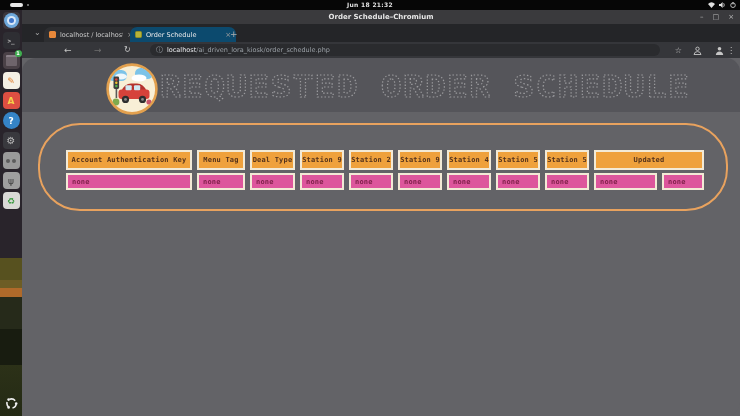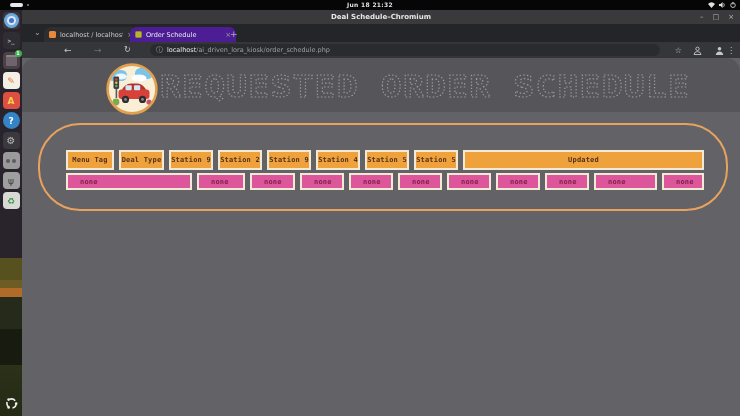--- a/index.html
+++ b/index.html
@@ -48,21 +48,21 @@
   .wtitle{position:absolute;left:0;right:0;top:0;height:14px;line-height:14px;text-align:center;
           color:#e6e6e6;font-size:7px;font-weight:bold;}
   .wbtns{position:absolute;right:6px;top:0;height:14px;display:flex;align-items:center;gap:9px;color:#b9b9b9;font-size:7px;}
   .wbtns span{cursor:default;}
 
   .tabstrip{position:absolute;left:0;top:14px;width:100%;height:18px;background:#242528;}
   .tab-chevron{position:absolute;left:12px;top:4px;color:#a7a7a7;font-size:8px;}
   .tab{position:absolute;top:3px;height:15px;border-radius:7px 7px 0 0;display:flex;align-items:center;
        padding:0 5px;gap:4px;overflow:hidden;}
   .tab-inactive{left:22px;width:84px;background:#2d2e31;}
-  .tab-active{left:108px;width:96px;background:#4c1d95;}
+  .tab-active{left:108px;width:96px;background:#0c4a6e;}
   .favicon{width:7px;height:7px;border-radius:1.5px;flex:0 0 auto;}
   .fav-orange{background:#e8883a;}
   .fav-olive{background:#b5b33a;border:1px solid #8f8d26;box-sizing:border-box;}
   .tab-label{font-size:6.5px;color:#c9c9c9;white-space:nowrap;overflow:hidden;flex:1 1 auto;}
   .tab-active .tab-label{color:#ececec;}
   .tab-close{font-size:7px;color:#9c9c9c;flex:0 0 auto;}
   .newtab{position:absolute;left:208px;top:6px;color:#b0b0b0;font-size:9px;line-height:9px;}
 
   .toolbar{position:absolute;left:0;top:32px;width:100%;height:16px;background:#35363a;}
   .navbtn{position:absolute;top:0;height:16px;line-height:16px;font-size:9px;color:#c6c6c6;}
@@ -90,21 +90,21 @@
                   fill:none;stroke:#9b9b9e;stroke-width:1.1px;stroke-dasharray:1.3 1.9;letter-spacing:1px;}
 
   .schedule-outline{position:absolute;left:16px;top:65px;width:690px;height:88px;box-sizing:border-box;
                     border:2px solid #e8a25e;border-radius:42px;}
   .sched-table{position:absolute;left:26px;top:25px;width:638px;display:flex;flex-direction:column;gap:3px;}
   .trow{display:flex;gap:5px;}
   .hcell,.dcell{box-sizing:border-box;border:2px solid #f3ead6;
     font-family:"DejaVu Sans Mono",monospace;font-weight:bold;font-size:7px;letter-spacing:.2px;
     white-space:nowrap;overflow:hidden;display:flex;align-items:center;}
   .hcell{background:#efa13c;color:#53321c;height:20px;justify-content:center;}
-  .dcell{background:#dd569c;color:#7c1f47;height:17px;justify-content:flex-start;padding-left:12px;}
+  .dcell{background:#dd569c;color:#7c1f47;height:17px;justify-content:flex-start;padding-left:4px;}
   .c0{flex:0 0 126px;} .c1{flex:0 0 48px;} .c2{flex:0 0 45px;}
   .c3,.c4,.c5,.c6,.c7,.c8{flex:0 0 44px;} .c9{flex:0 0 63px;} .c10{flex:1 1 41px;}
 </style>
 </head>
 <body>
 
 <div class="screen">
 
   <div class="sysbar">
     <div class="sys-pill"></div>
@@ -165,21 +165,21 @@
       <circle cx="6.5" cy="6.5" r="4.6" fill="none" stroke="#f0f0f0" stroke-width="1.6" stroke-dasharray="6 3.6"></circle>
       <circle cx="11.2" cy="6.5" r="1.3" fill="#f0f0f0"></circle>
         <circle cx="3.6" cy="2.6" r="1.3" fill="#f0f0f0"></circle>
         <circle cx="3.6" cy="10.4" r="1.3" fill="#f0f0f0"></circle>
     </svg>
   </div>
 
   <div class="window">
 
     <div class="titlebar">
-      <div class="wtitle">Deal Schedule–Chromium</div>
+      <div class="wtitle">Order Schedule–Chromium</div>
       <div class="wbtns">
         <span>–</span>
         <span>□</span>
         <span>×</span>
       </div>
     </div>
 
     <div class="tabstrip">
       <div class="tab-chevron">⌄</div>
       <div class="tab tab-inactive">
@@ -252,20 +252,21 @@
         </g>
       </svg>
 
       <svg class="title-svg" width="540" height="44" viewBox="0 0 540 44">
         <text x="2" y="33" textLength="530" lengthAdjust="spacingAndGlyphs">REQUESTED ORDER SCHEDULE</text>
       </svg>
 
       <div class="schedule-outline">
         <div class="sched-table">
           <div class="trow">
+            <div class="hcell c0">Account Authentication Key</div>
             <div class="hcell c1">Menu Tag</div>
             <div class="hcell c2">Deal Type</div>
             <div class="hcell c3">Station 9</div>
             <div class="hcell c4">Station 2</div>
             <div class="hcell c5">Station 9</div>
             <div class="hcell c6">Station 4</div>
             <div class="hcell c7">Station 5</div>
             <div class="hcell c8">Station 5</div>
             <div class="hcell c10">Updated</div>
           </div>

